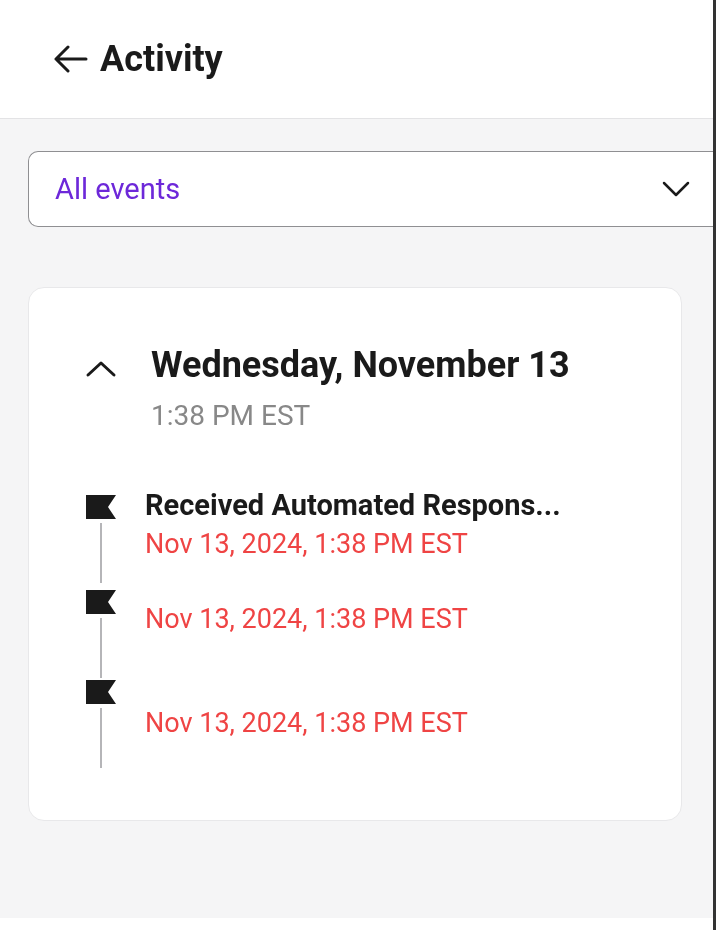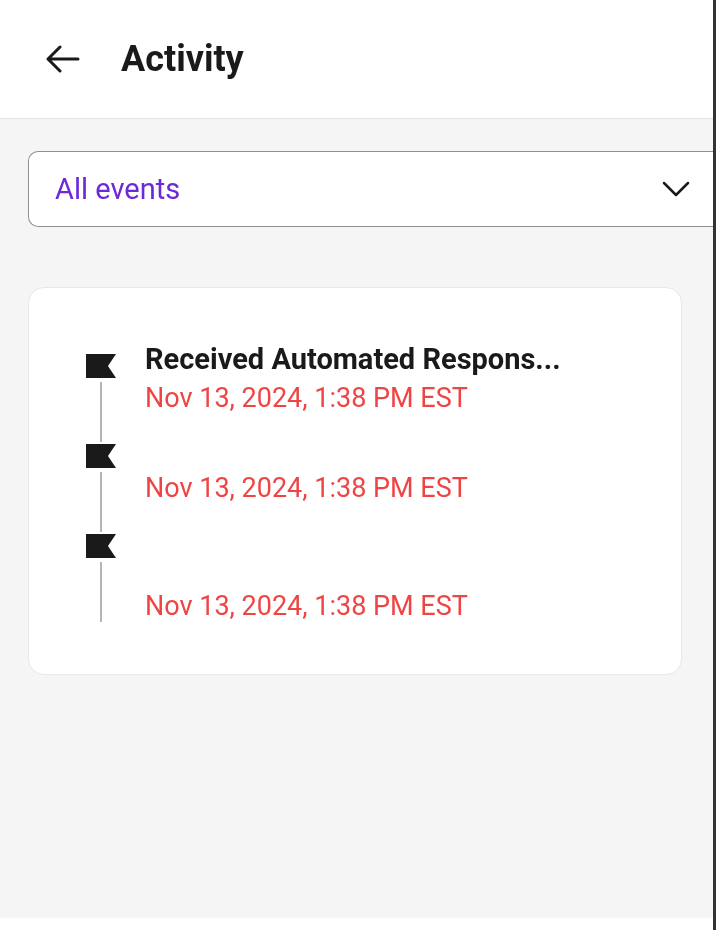--- a/index.html
+++ b/index.html
@@ -11,22 +11,23 @@
       font-family: -apple-system, BlinkMacSystemFont, 'Segoe UI', Roboto, Helvetica, Arial, sans-serif;
       background: #ffffff;
       width: 716px;
       height: 930px;
       overflow: hidden;
     }
     .header {
       display: flex;
       align-items: center;
       padding: 38px 32px 38px 46px;
-      gap: 41px;
-      background: #ffffff;
+      gap: 12px;
+      background: #ffffff;
+      margin-left: 8px;
     }
     .back-arrow {
       display: flex;
       align-items: center;
       justify-content: center;
       cursor: pointer;
     }
     .header-title {
       font-size: 36px;
       font-weight: 700;
@@ -93,21 +94,21 @@
     .date-time {
       font-size: 28px;
       color: #888;
       font-weight: 400;
     }
     .event-list {
       padding-left: 0;
     }
     .event-item {
       display: flex;
-      align-items: flex-end;
+      align-items: center;
       gap: 28px;
       position: relative;
     }
     .event-icon-column {
       display: flex;
       flex-direction: column;
       align-items: center;
       width: 32px;
     }
     .flag-icon {
@@ -168,20 +169,31 @@
   <div class="filter-dropdown">
     <span class="filter-dropdown-text">All events</span>
     <span class="filter-chevron">
       <svg width="28" height="16" viewBox="0 0 28 16" fill="none">
         <path d="M2 2 L14 14 L26 2" stroke="#1a1a1a" stroke-width="2.5" stroke-linecap="round" stroke-linejoin="round"></path>
       </svg>
     </span>
   </div>
 
   <div class="activity-card">
+    <div class="date-header">
+      <div class="collapse-chevron">
+        <svg width="32" height="18" viewBox="0 0 32 18" fill="none">
+          <path d="M3 15 L16 3 L29 15" stroke="#1a1a1a" stroke-width="3" stroke-linecap="round" stroke-linejoin="round"></path>
+        </svg>
+      </div>
+      <div class="date-info">
+        <div class="date-title">Wednesday, November 13</div>
+        <div class="date-time">1:38 PM EST</div>
+      </div>
+    </div>
 
     <div class="event-list">
       <div class="event-item">
         <div class="event-icon-column">
           <span class="flag-icon">
             <svg width="30" height="24" viewBox="0 0 30 24" fill="#1a1a1a">
               <path d="M0 0 L30 0 L22 12 L30 24 L0 24 Z"></path>
             </svg>
           </span>
           <div class="connector-line"></div>

